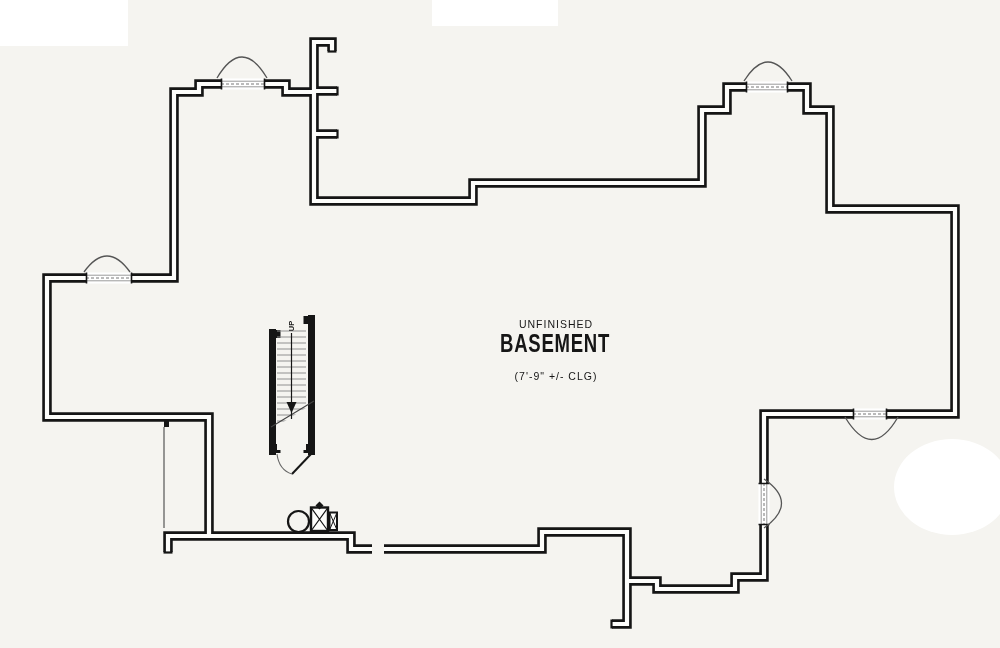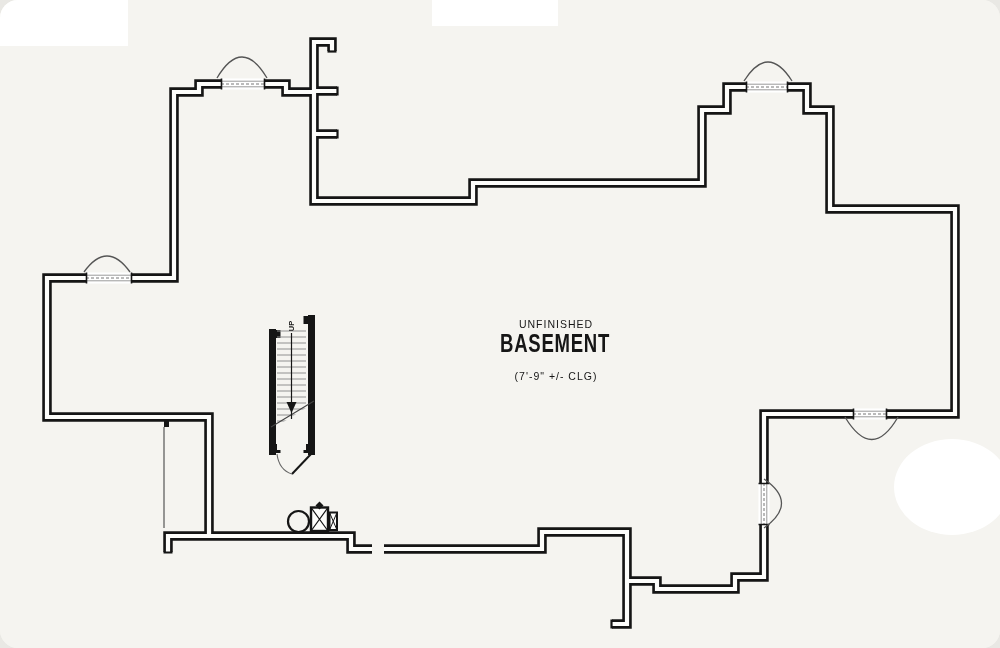--- a/index.html
+++ b/index.html
@@ -2,21 +2,20 @@
 <html><head>
 <meta charset="utf-8">
 <style>
   html,body{margin:0;padding:0;background:#e9e8e4;}
   .sheet{
     position:relative;
     width:1000px;height:648px;
     background:#f5f4f0;
     overflow:hidden;
     font-family:"Liberation Sans", sans-serif;
-    border-radius:18px;
   }
   svg{display:block;width:1000px;height:648px;}
   text{font-family:"Liberation Sans", sans-serif; fill:#161616;}
   .t-small{font-size:10.5px; letter-spacing:1px;}
   .t-big{font-size:25px; font-weight:bold; letter-spacing:1px;}
   .t-up{font-size:7.5px; font-weight:bold; letter-spacing:0px;}
 </style>
 </head>
 <body>
 

